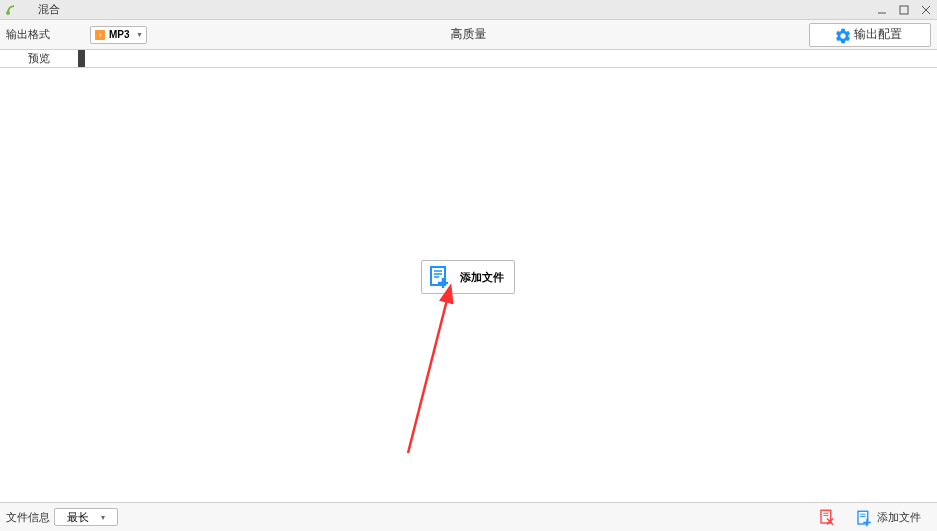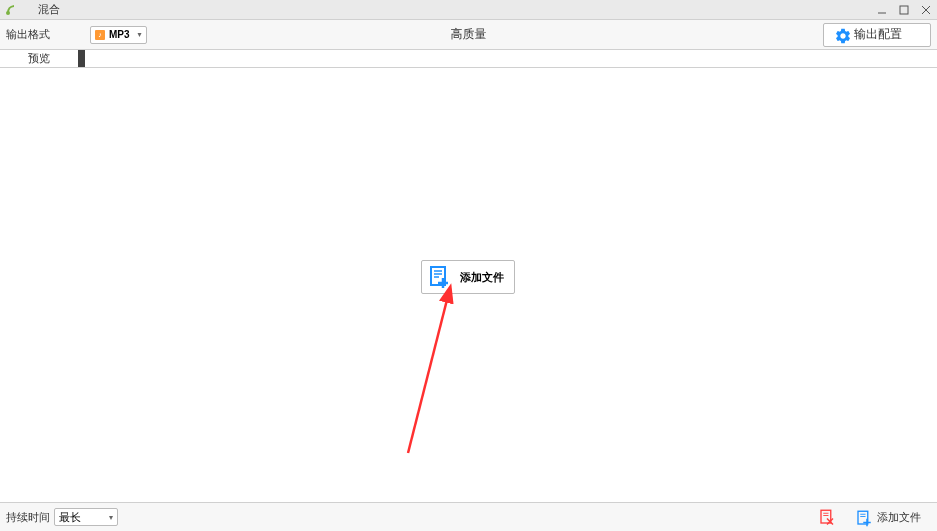--- a/index.html
+++ b/index.html
@@ -116,21 +116,21 @@
       margin-left: auto;
     }
     .output-config-btn {
       display: flex;
       align-items: center;
       gap: 4px;
       background: #fff;
       border: 1px solid #bbb;
       border-radius: 2px;
       height: 24px;
-      padding: 0 28px 0 10px;
+      padding: 0 28px 0 24px;
       cursor: pointer;
     }
     .gear-icon {
       width: 16px;
       height: 16px;
     }
     .output-config-text {
       font-size: 12px;
       color: #333;
     }
@@ -206,21 +206,21 @@
       gap: 4px;
     }
     .duration-select {
       display: flex;
       align-items: center;
       justify-content: space-between;
       background: #fff;
       border: 1px solid #bbb;
       border-radius: 2px;
       height: 18px;
-      padding: 0 4px;
+      padding: 0 12px;
       cursor: pointer;
       min-width: 64px;
     }
     .duration-text { font-size: 11px; }
     .duration-arrow { font-size: 8px; color: #666; }
     
     .bottom-right {
       margin-left: auto;
       display: flex;
       align-items: center;
@@ -329,21 +329,21 @@
       <marker id="arrowhead" markerWidth="8" markerHeight="8" refX="6" refY="3" orient="auto">
         <polygon points="0 0, 8 3, 0 6" fill="#ff3030"></polygon>
       </marker>
     </defs>
     <line x1="10" y1="175" x2="52" y2="10" stroke="#ff3030" stroke-width="2.5" marker-end="url(#arrowhead)"></line>
   </svg>
 </div>
 
 <div class="bottom-bar">
   <div class="bottom-left">
-    <span class="toolbar-label">持续时间</span>
+    <span class="toolbar-label">文件信息</span>
     <div class="duration-select">
       <span class="duration-text">最长</span>
       <span class="duration-arrow">▾</span>
     </div>
   </div>
   <div class="bottom-right">
     <span class="icon-btn">
       <svg width="18" height="18" viewBox="0 0 24 24">
         <rect x="4" y="3" width="13" height="17" fill="none" stroke="#ff3e3e" stroke-width="1.8"></rect>
         <line x1="7" y1="7" x2="14" y2="7" stroke="#ff3e3e" stroke-width="1.2"></line>

